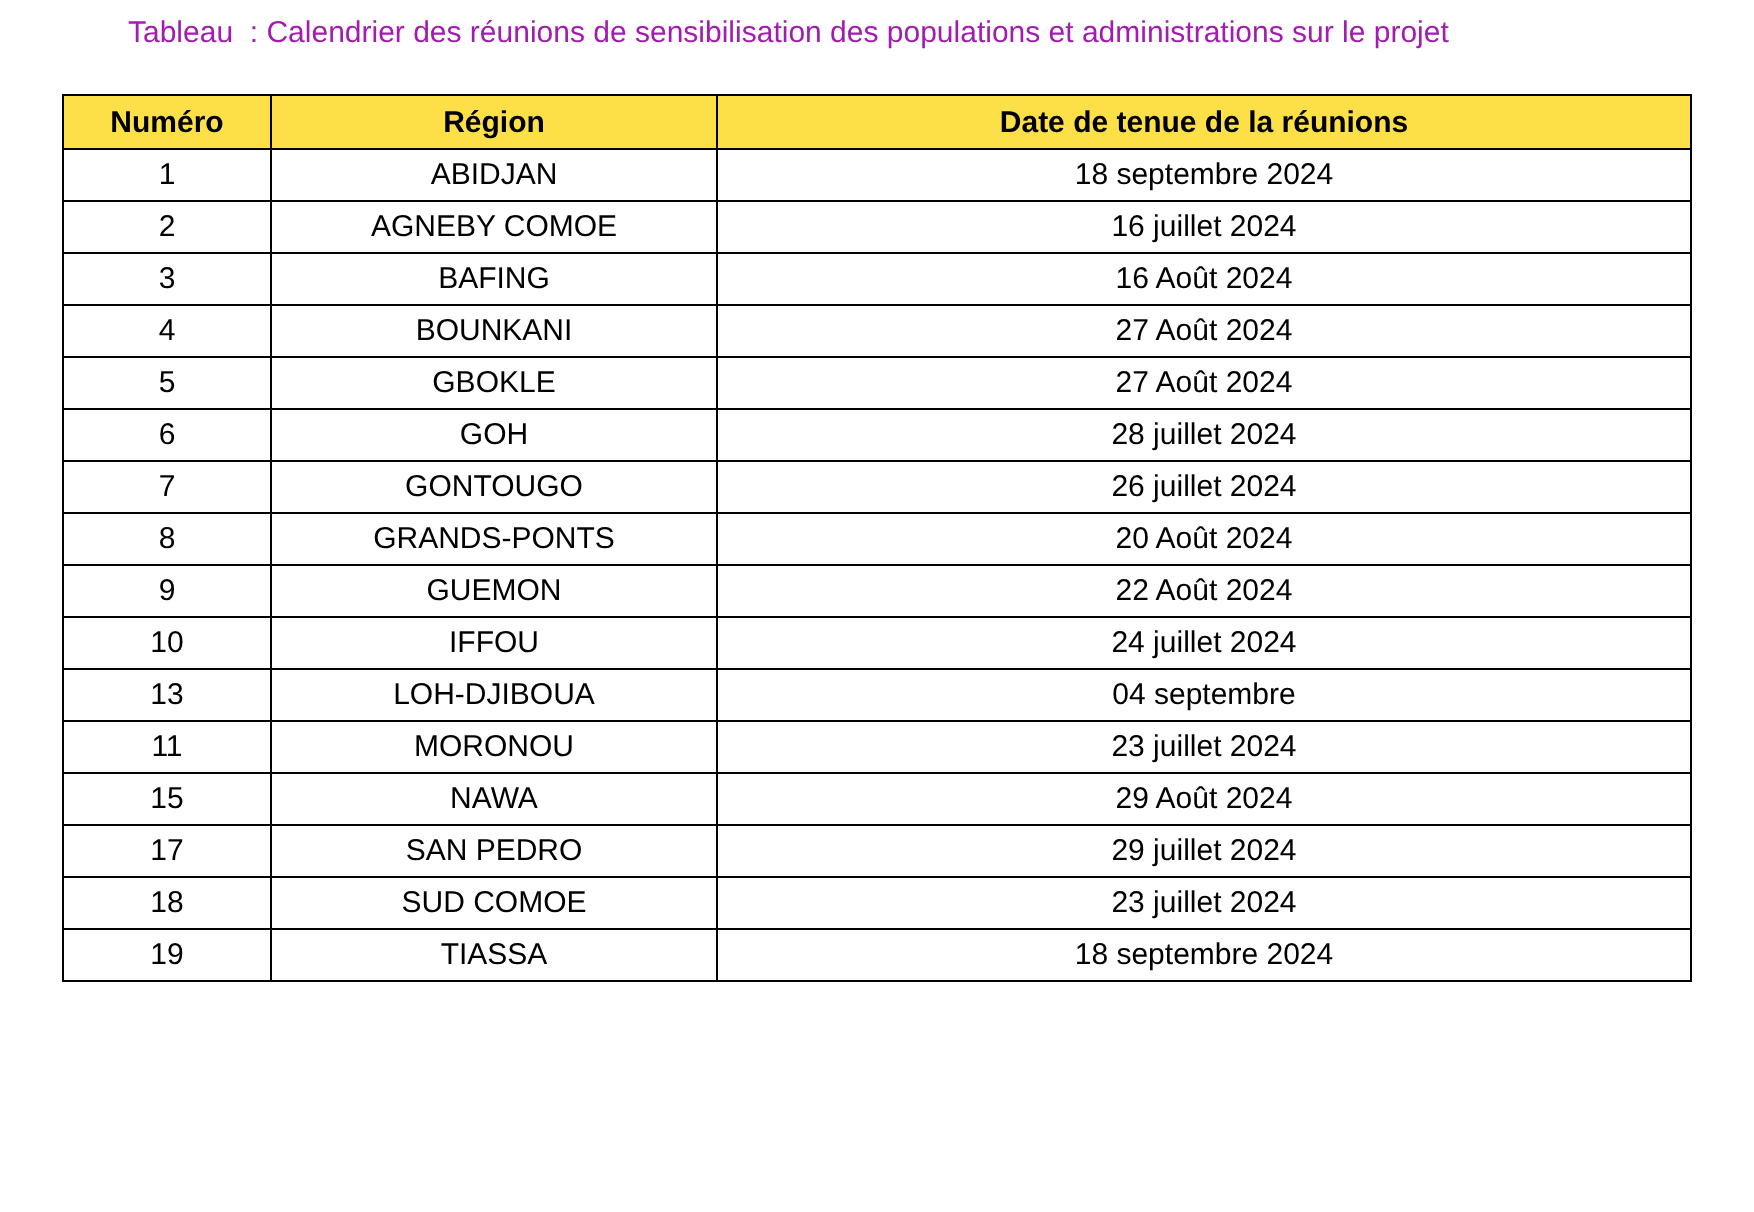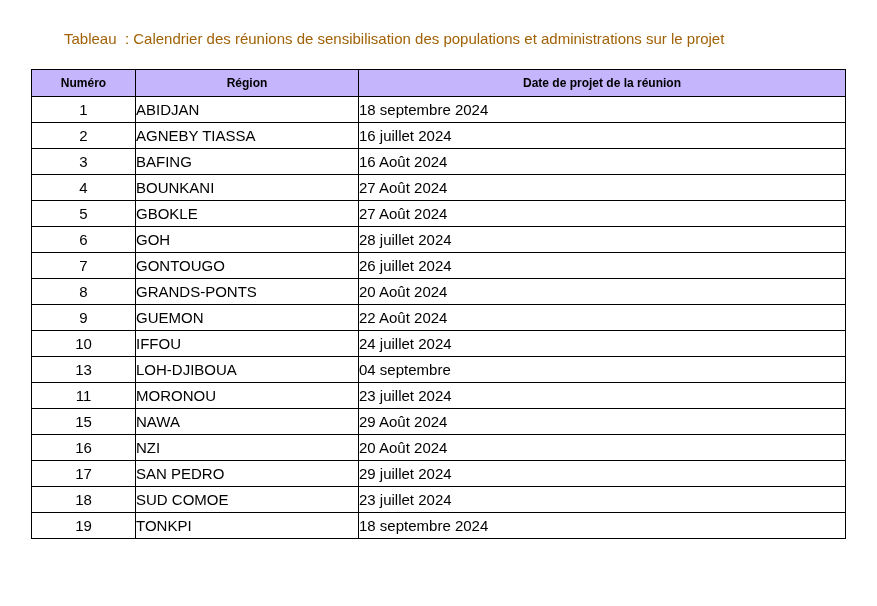--- a/index.html
+++ b/index.html
@@ -8,24 +8,24 @@
     background: #ffffff;
   }
   body {
     width: 877px;
     height: 606px;
     font-family: "Liberation Sans", sans-serif;
     color: #000000;
     overflow: hidden;
   }
   .caption {
-    margin: 30px 0 0 64px;
+    margin: 8px 0 0 64px;
     font-size: 15px;
     line-height: 18px;
-    color: #a16207;
+    color: #a21caf;
     white-space: pre;
   }
   table.meetings {
     margin: 21px 0 0 31px;
     border-collapse: collapse;
     table-layout: fixed;
     width: 814px;
     border: 1.5px solid #000000;
   }
   table.meetings col.c-num    { width: 104px; }
@@ -37,64 +37,64 @@
     font-size: 15px;
     padding: 0;
     overflow: hidden;
     white-space: nowrap;
   }
   table.meetings th {
     height: 26px;
     font-weight: bold;
     text-align: center;
     vertical-align: middle;
-    background: #c4b5fd;
-    font-size: 12px;
+    background: #fde047;
+    font-size: 15px;
   }
   table.meetings td {
     height: 25px;
     vertical-align: middle;
   }
   td.cell-num {
     text-align: center;
   }
   td.cell-region,
   td.cell-date {
-    text-align: left;
+    text-align: center;
     padding-left: 9px;
   }
 </style>
 </head>
 <body>
 
 <div class="caption">Tableau  : Calendrier des réunions de sensibilisation des populations et administrations sur le projet</div>
 
 <table class="meetings">
   <colgroup>
     <col class="c-num">
     <col class="c-region">
     <col class="c-date">
   </colgroup>
   <thead>
     <tr>
       <th>Numéro</th>
       <th>Région</th>
-      <th>Date de projet de la réunion</th>
+      <th>Date de tenue de la réunions</th>
     </tr>
   </thead>
   <tbody id="rows">
   <tr>
     <td class="cell-num">1</td>
     <td class="cell-region">ABIDJAN</td>
     <td class="cell-date">18 septembre 2024</td>
   </tr>
 
   <tr>
     <td class="cell-num">2</td>
-    <td class="cell-region">AGNEBY TIASSA</td>
+    <td class="cell-region">AGNEBY COMOE</td>
     <td class="cell-date">16 juillet 2024</td>
   </tr>
 
   <tr>
     <td class="cell-num">3</td>
     <td class="cell-region">BAFING</td>
     <td class="cell-date">16 Août 2024</td>
   </tr>
 
   <tr>
@@ -152,38 +152,33 @@
     <td class="cell-region">MORONOU</td>
     <td class="cell-date">23 juillet 2024</td>
   </tr>
 
   <tr>
     <td class="cell-num">15</td>
     <td class="cell-region">NAWA</td>
     <td class="cell-date">29 Août 2024</td>
   </tr>
 
-  <tr>
-    <td class="cell-num">16</td>
-    <td class="cell-region">NZI</td>
-    <td class="cell-date">20 Août 2024</td>
-  </tr>
 
   <tr>
     <td class="cell-num">17</td>
     <td class="cell-region">SAN PEDRO</td>
     <td class="cell-date">29 juillet 2024</td>
   </tr>
 
   <tr>
     <td class="cell-num">18</td>
     <td class="cell-region">SUD COMOE</td>
     <td class="cell-date">23 juillet 2024</td>
   </tr>
 
   <tr>
     <td class="cell-num">19</td>
-    <td class="cell-region">TONKPI</td>
+    <td class="cell-region">TIASSA</td>
     <td class="cell-date">18 septembre 2024</td>
   </tr>
 
 </tbody>
 </table>
 
 </body></html>

